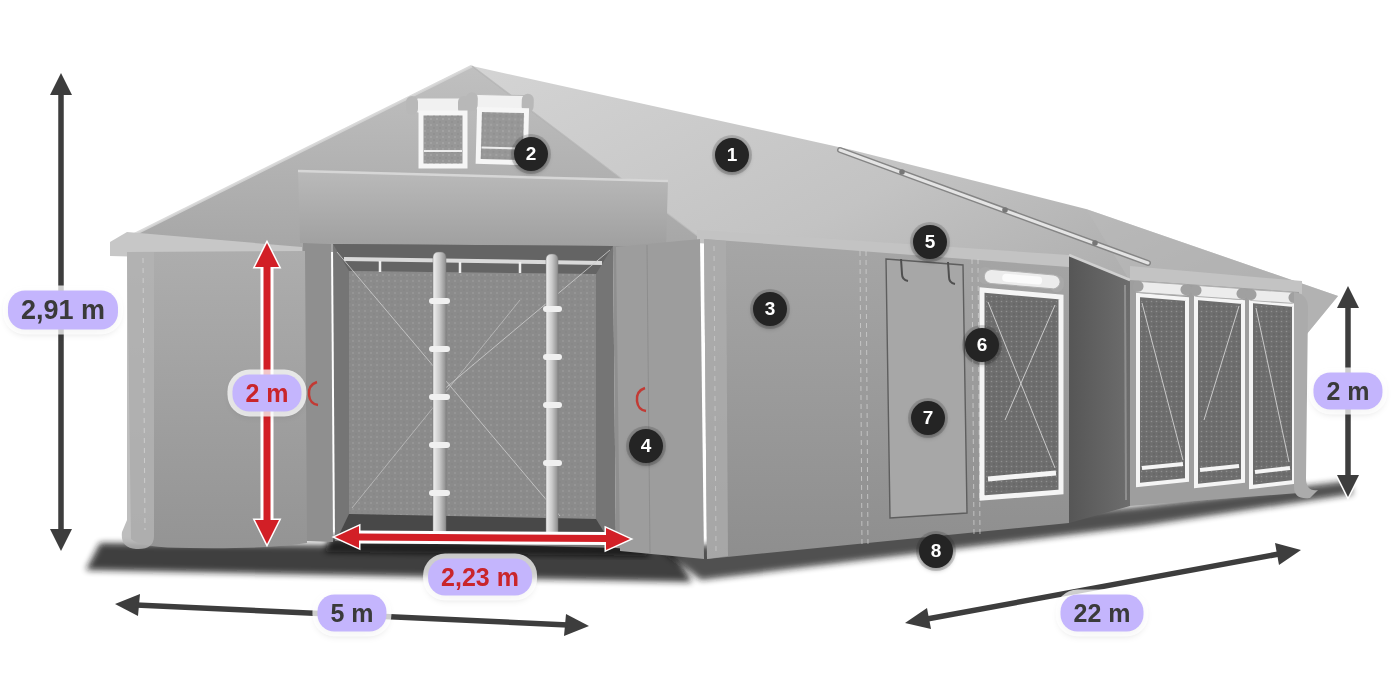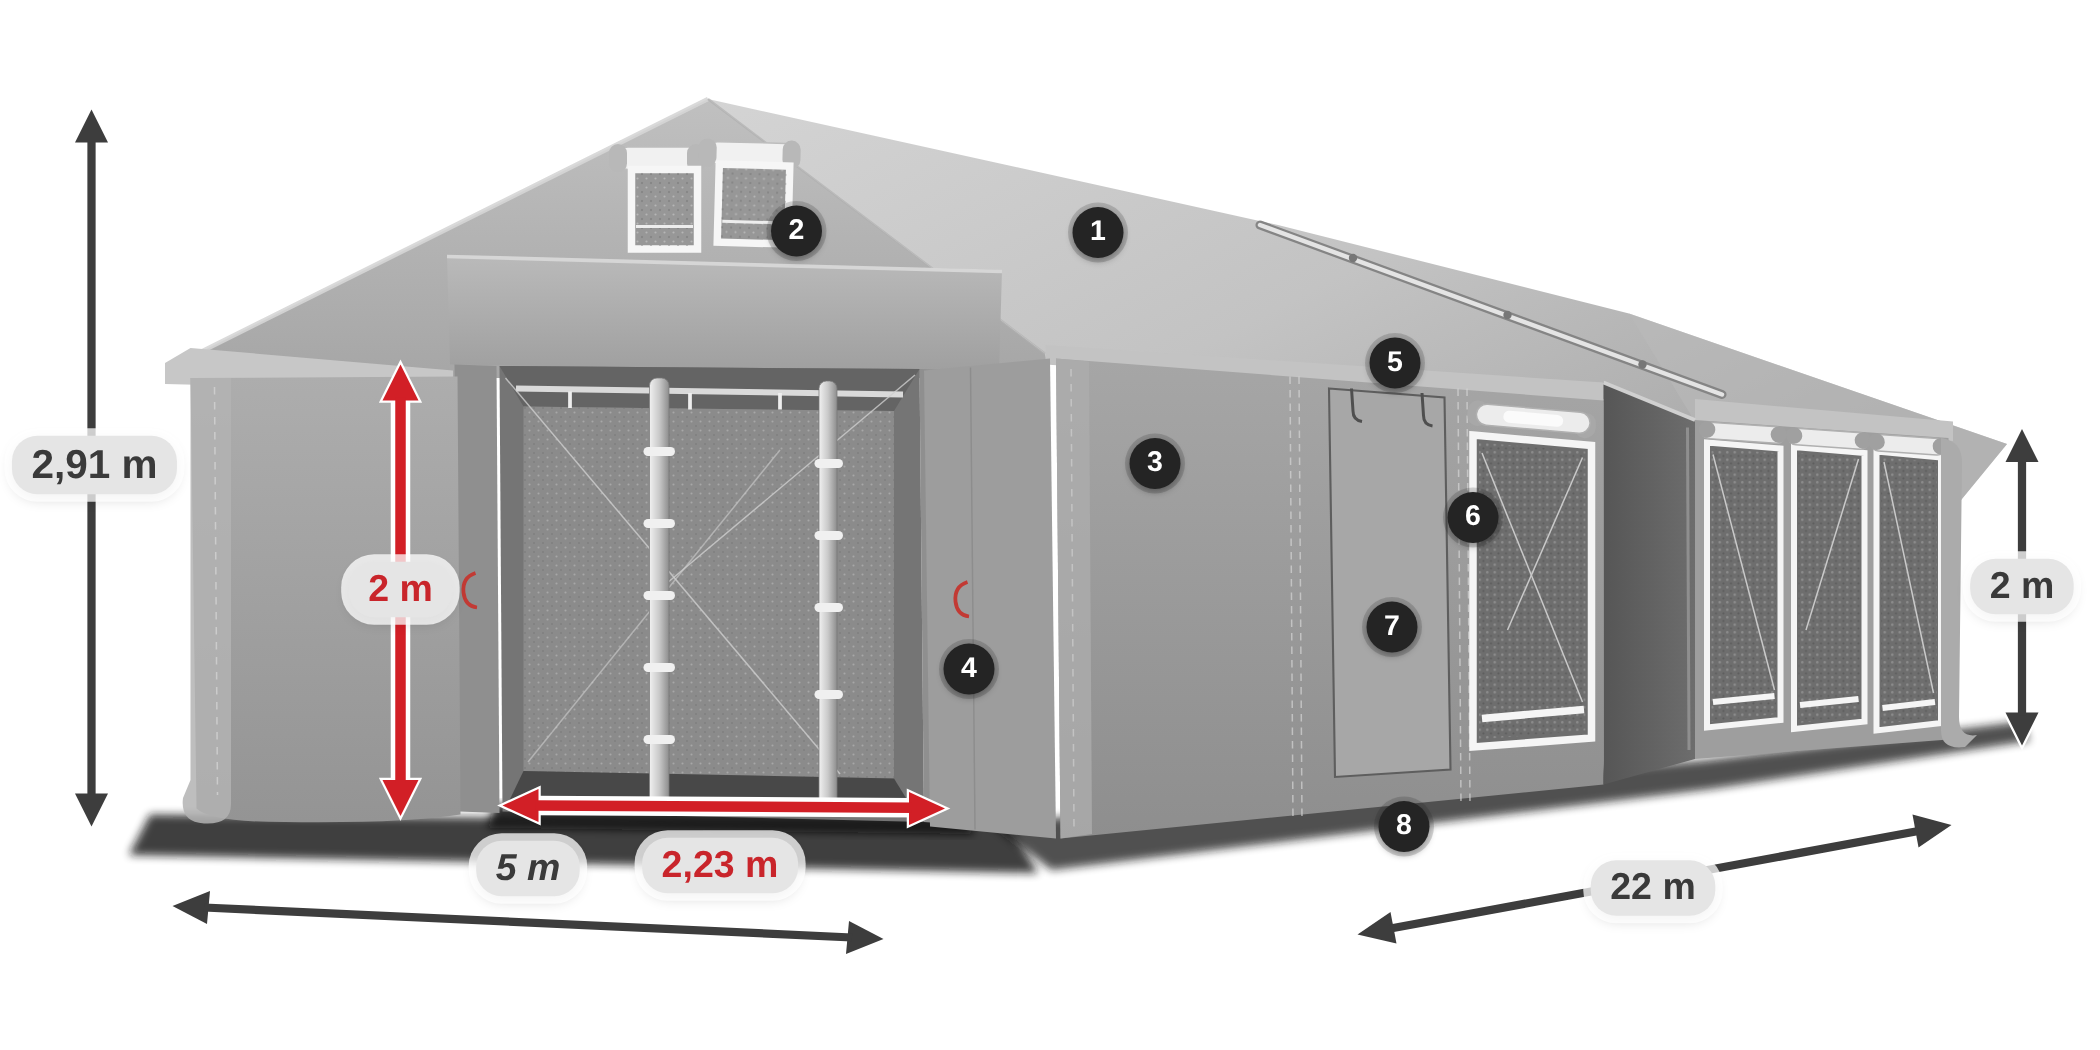--- a/index.html
+++ b/index.html
@@ -3,21 +3,21 @@
 <meta charset="utf-8">
 <style>
   html,body{margin:0;padding:0;background:#ffffff;}
   #stage{position:relative;width:1400px;height:700px;background:#ffffff;overflow:hidden;
          font-family:"Liberation Sans",sans-serif;}
   #stage svg{position:absolute;left:0;top:0;}
   .badge{position:absolute;width:34px;height:34px;border-radius:50%;background:#242424;
          color:#fff;display:flex;align-items:center;justify-content:center;
          font-weight:bold;font-size:19px;transform:translate(-50%,-50%);
          box-shadow:0 0 0 3px rgba(36,36,36,.18), 0 2px 5px rgba(0,0,0,.35);z-index:30;}
-  .dim-pill{position:absolute;transform:translate(-50%,-50%);background:#e5e5e5;
+  .dim-pill{position:absolute;transform:translate(-50%,-50%);background:#c4b5fd;
             border-radius:17px;padding:4px 13px;font-weight:bold;font-size:25px;
             color:#3a3a3a;white-space:nowrap;z-index:25;
             box-shadow:0 0 0 5px rgba(255,255,255,.75), 0 3px 9px rgba(0,0,0,.18);}
   .dim-pill.red{color:#c9252b;}
   .dim-pill.big{font-size:27px;}
 </style>
 </head>
 <body>
 
 <div id="stage">
@@ -279,22 +279,22 @@
 
     <g>
       <line x1="357" y1="537" x2="608" y2="538.5" stroke="#ffffff" stroke-width="13"></line>
       <polygon points="335,537 359,526 359,548" fill="#d21f26" stroke="#ffffff" stroke-width="3" paint-order="stroke"></polygon>
       <polygon points="630,539 606,528 606,550" fill="#d21f26" stroke="#ffffff" stroke-width="3" paint-order="stroke"></polygon>
       <line x1="357" y1="537" x2="608" y2="538.5" stroke="#d21f26" stroke-width="7"></line>
     </g>
   </svg>
 
   <div class="dim-pill big" style="left:63px;top:310px;">2,91 m</div>
-  <div class="dim-pill" style="left:352px;top:579px;font-style:italic;">5 m</div>
-  <div class="dim-pill" style="left:1102px;top:592px;">22 m</div>
+  <div class="dim-pill" style="left:352px;top:613px;">5 m</div>
+  <div class="dim-pill" style="left:1102px;top:613px;">22 m</div>
   <div class="dim-pill" style="left:1348px;top:391px;">2 m</div>
   <div class="dim-pill red" style="left:267px;top:393px;">2 m</div>
   <div class="dim-pill red" style="left:480px;top:536px;margin-top:41px;">2,23 m</div>
 
   <div class="badge" style="left:732px;top:155px;">1</div>
   <div class="badge" style="left:531px;top:154px;">2</div>
   <div class="badge" style="left:770px;top:309px;">3</div>
   <div class="badge" style="left:646px;top:446px;">4</div>
   <div class="badge" style="left:930px;top:242px;">5</div>
   <div class="badge" style="left:982px;top:345px;">6</div>

